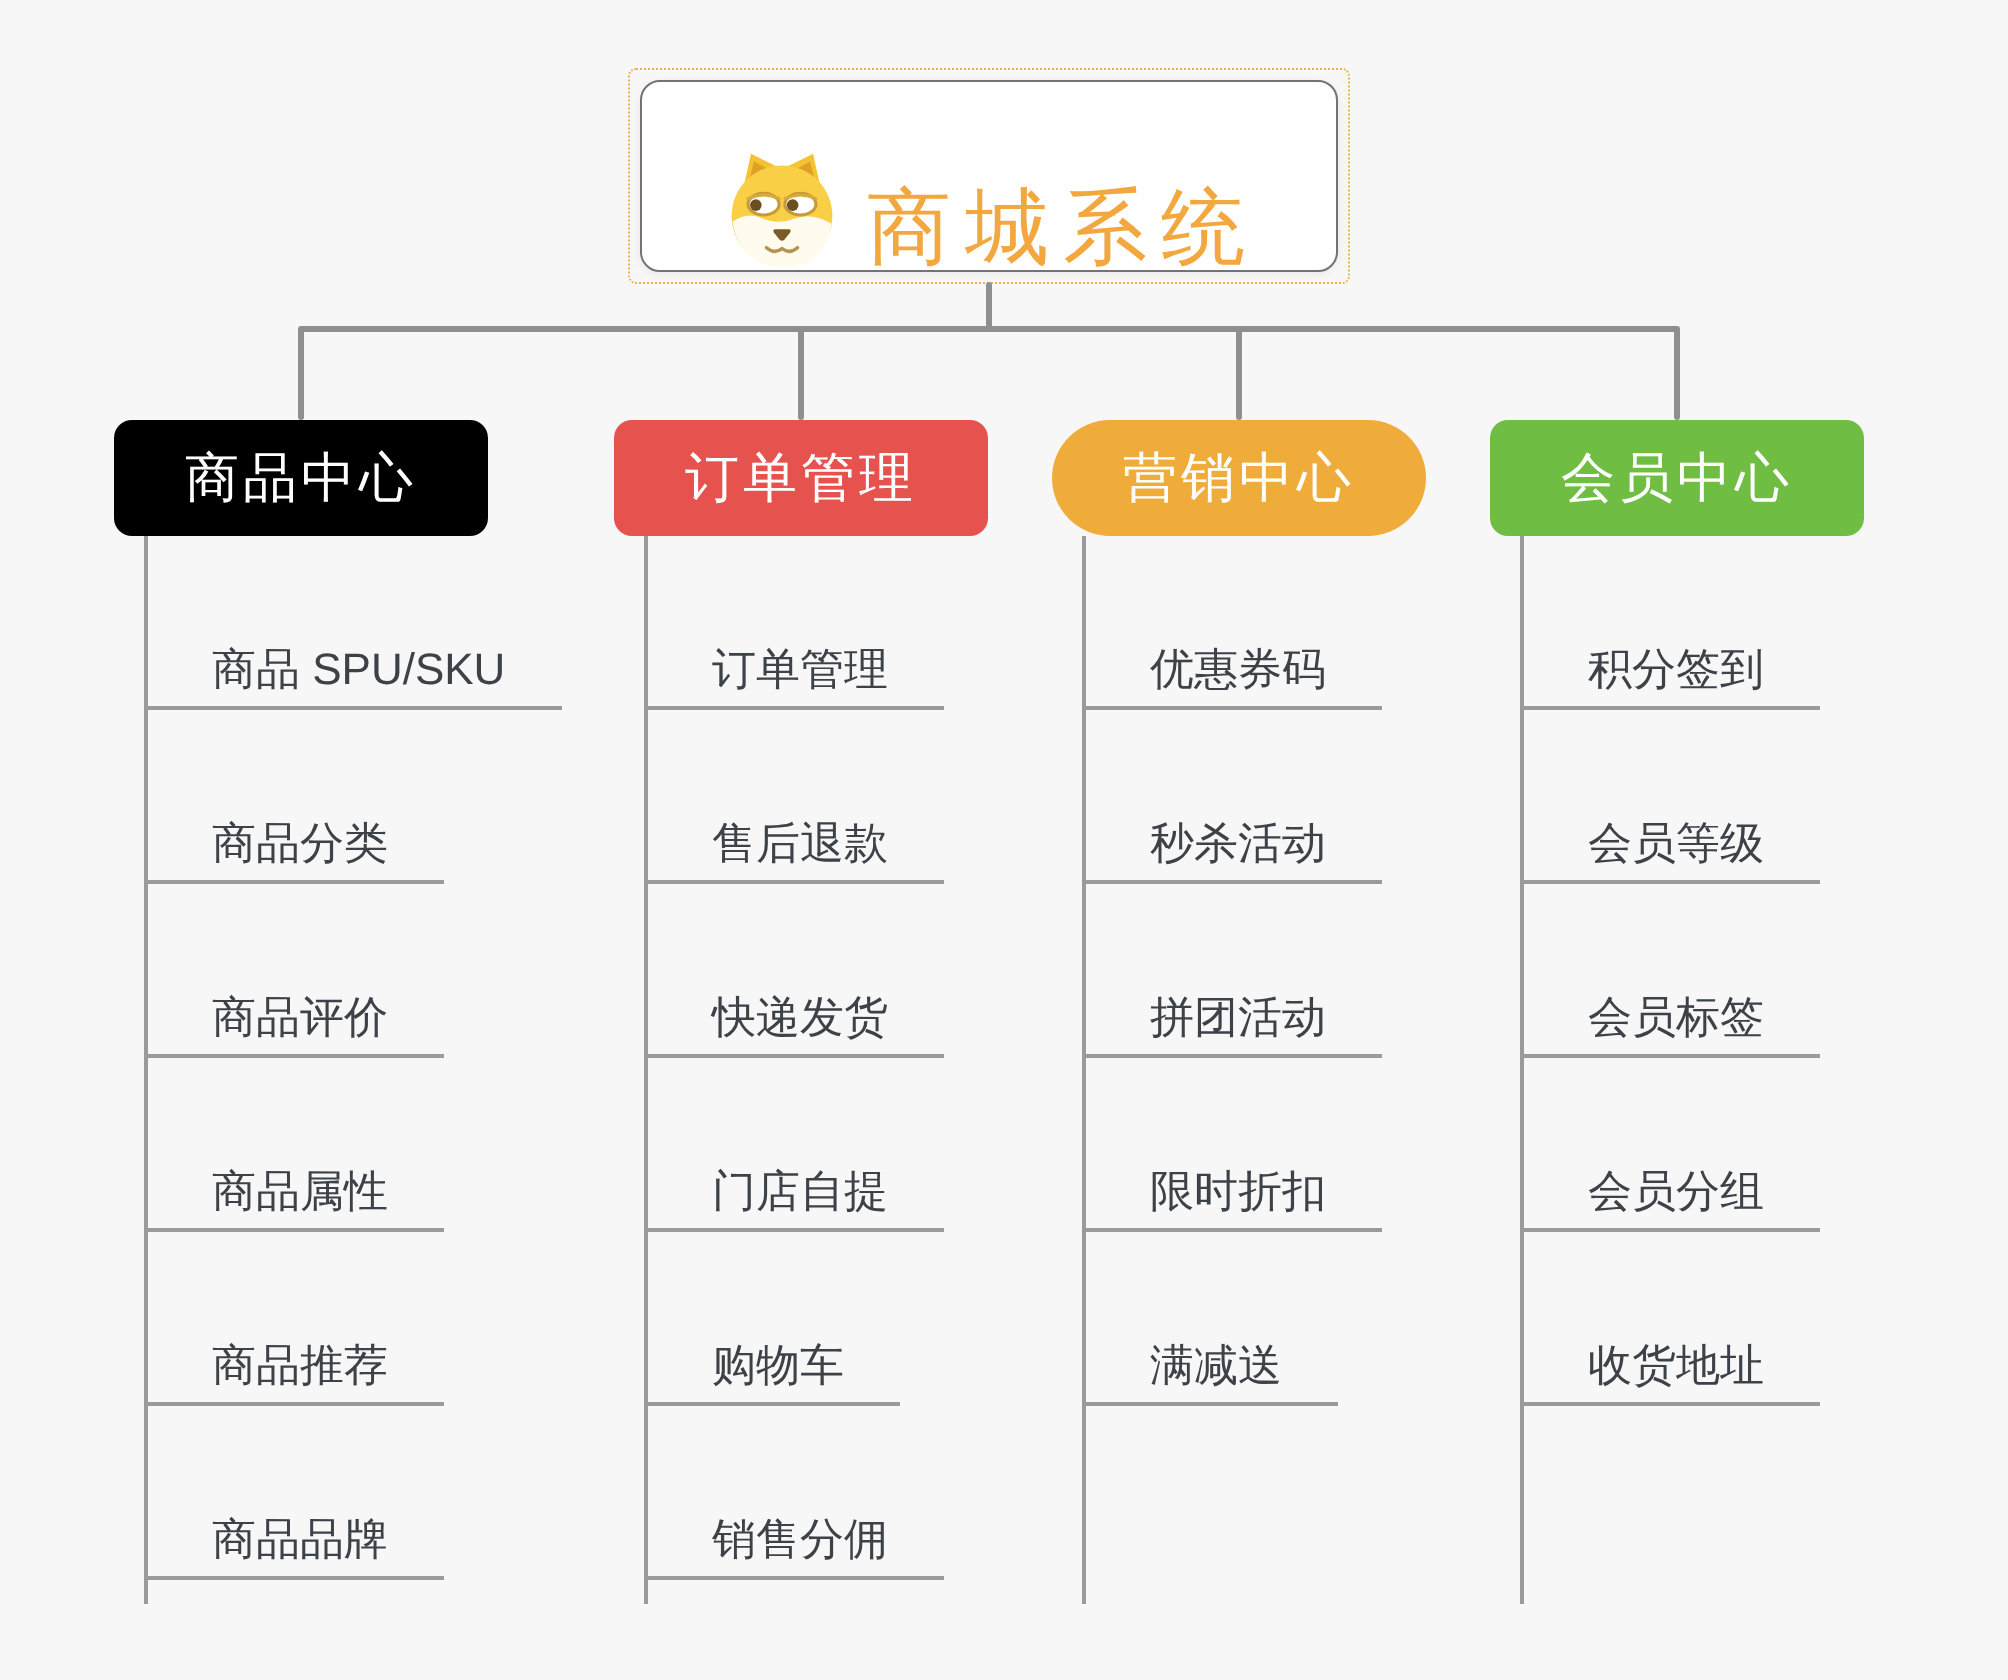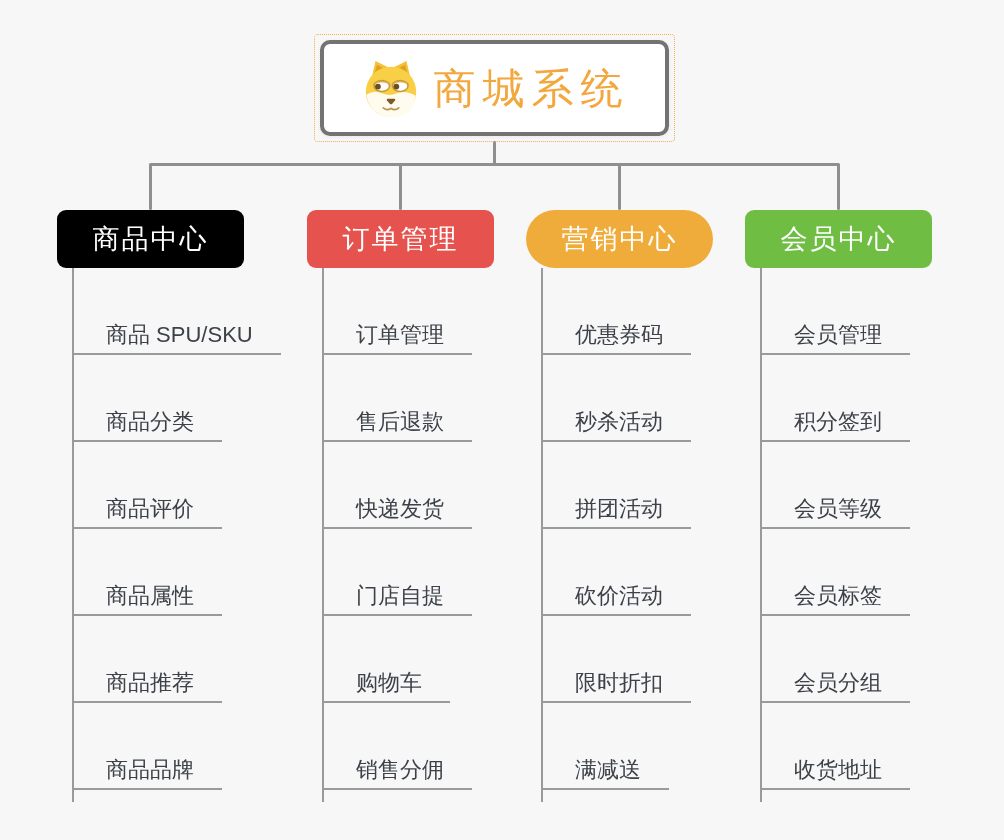--- a/index.html
+++ b/index.html
@@ -11,23 +11,23 @@
   }
   .canvas { position:relative; width:1004px; height:840px; background:#f7f7f8; }
 
   
   .root-outer {
     position:absolute; left:314px; top:34px; width:361px; height:108px;
     border:1px dotted #f0ae4e; border-radius:4px; padding:5px;
   }
   .root-card {
     width:100%; height:100%; background:#ffffff; border-radius:10px;
-    border:4px solid #737373;
+    border:1px solid #737373;
     box-shadow:0 1px 4px rgba(0,0,0,0.06);
-    display:flex; align-items:center; justify-content:center; gap:12px;
+    display:flex; align-items:flex-end; justify-content:center; gap:12px;
   }
   .root-title {
     color:#f2a83e; font-size:42px; letter-spacing:7px; font-weight:400;
     line-height:1; padding-top:2px; white-space:nowrap;
   }
   .dog-icon { width:62px; height:62px; display:block; }
 
   
   .conn { position:absolute; background:#8f8f8f; border-radius:2px; }
   .root-drop  { left:493px; top:141px; width:3px;  height:24px; }
@@ -124,27 +124,25 @@
     <div class="leaf">快递发货</div>
     <div class="leaf">门店自提</div>
     <div class="leaf">购物车</div>
     <div class="leaf">销售分佣</div>
   </div>
 
   <div class="leaves lv3">
     <div class="leaf">优惠券码</div>
     <div class="leaf">秒杀活动</div>
     <div class="leaf">拼团活动</div>
-    <div class="leaf">砍价活动</div>
     <div class="leaf">限时折扣</div>
     <div class="leaf">满减送</div>
   </div>
 
   <div class="leaves lv4">
-    <div class="leaf">会员管理</div>
     <div class="leaf">积分签到</div>
     <div class="leaf">会员等级</div>
     <div class="leaf">会员标签</div>
     <div class="leaf">会员分组</div>
     <div class="leaf">收货地址</div>
   </div>
 
 </div>
 
 </body></html>

